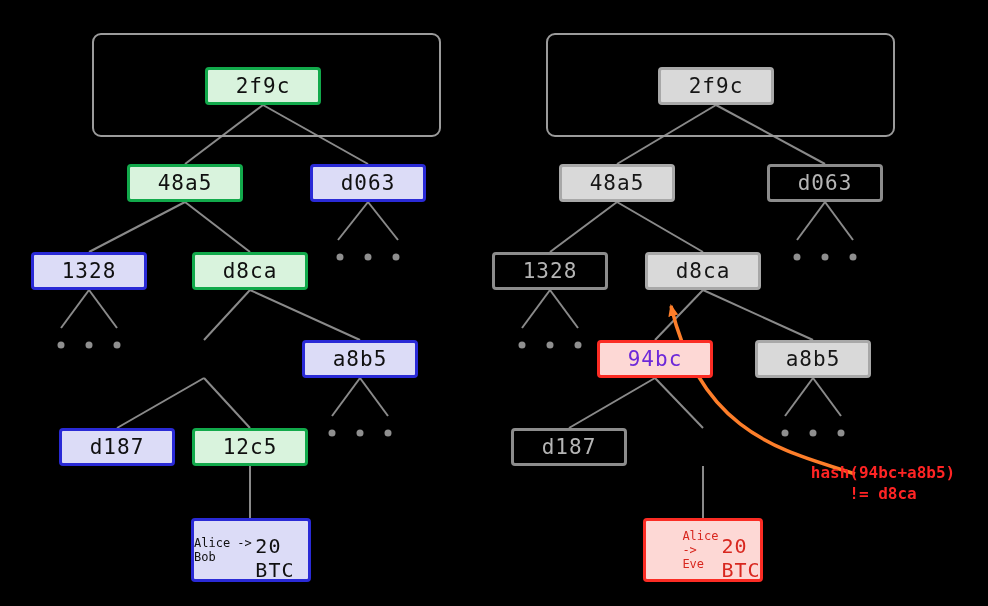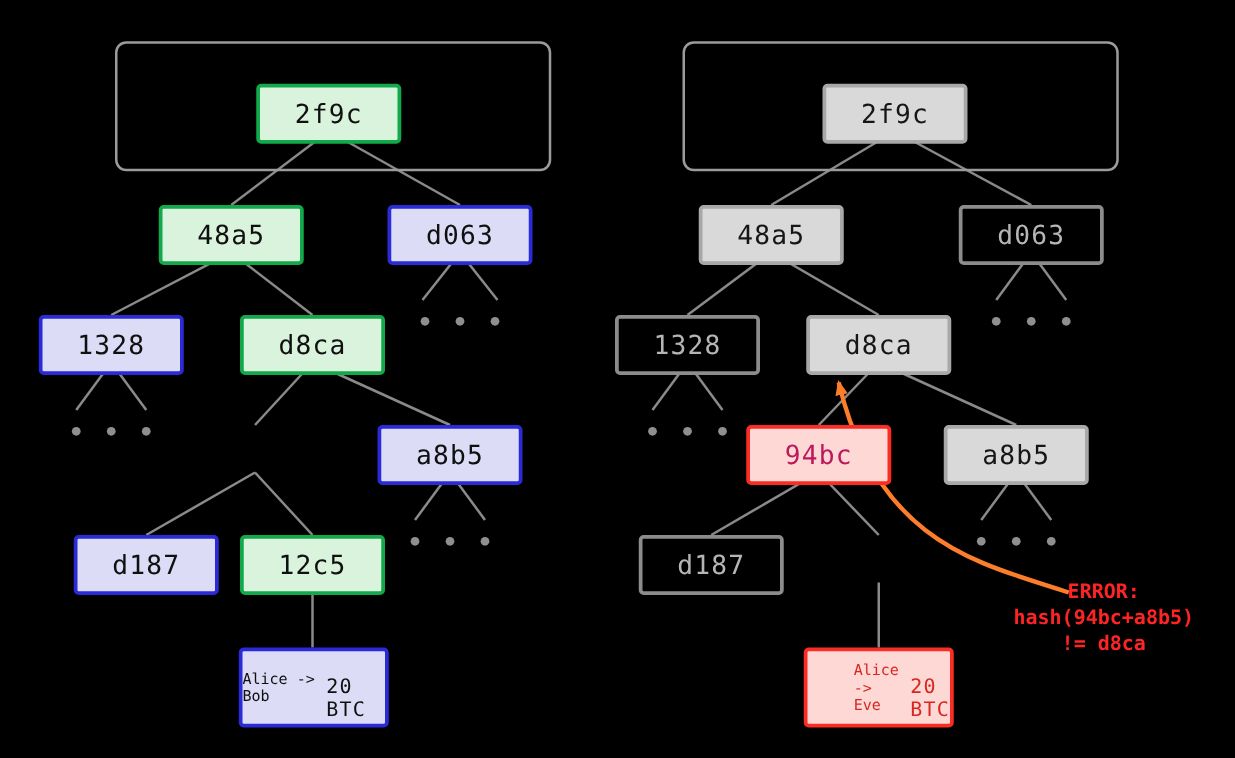--- a/index.html
+++ b/index.html
@@ -7,38 +7,38 @@
     position:relative; width:988px; height:606px; background:#000;
     font-family:"DejaVu Sans Mono", monospace; overflow:hidden;
   }
   svg.wires { position:absolute; left:0; top:0; z-index:0; }
   .frame {
     position:absolute; width:345px; height:100px;
     border:2px solid #9b9b9b; border-radius:9px; z-index:1;
     background:transparent;
   }
   .node {
-    position:absolute; width:116px; height:48px; box-sizing:border-box;
+    position:absolute; width:116px; height:38px; box-sizing:border-box;
     border:3px solid; border-radius:4px; z-index:2;
     display:flex; align-items:center; justify-content:center;
     font-size:21px; letter-spacing:1px;
   }
   .green     { border-color:#12a94b; background:#d9f3dd; color:#101010; }
   .blue      { border-color:#2a2ad6; background:#dcdcf7; color:#101010; }
   .graylight { border-color:#a8a8a8; background:#d9d9d9; color:#161616; }
   .graydark  { border-color:#8c8c8c; background:#000000; color:#b5b5b5; }
-  .red       { border-color:#fb2c24; background:#fdd8d5; color:#be185d; }
+  .red       { border-color:#fb2c24; background:#fdd8d5; color:#6d28d9; }
   .txbox {
     position:absolute; width:120px; height:64px; box-sizing:border-box;
     border:3px solid; border-radius:4px; z-index:2;
     display:flex; flex-direction:row; align-items:center; justify-content:center;
     gap:3px;
   }
   .txbox .tx-parties { font-size:12px; letter-spacing:0px; }
-  .txbox .tx-amount  { font-size:16px; letter-spacing:1px;margin-top:16px; }
+  .txbox .tx-amount  { font-size:20px; letter-spacing:1px;margin-top:16px; }
   .tx-blue { border-color:#2a2ad6; background:#dcdcf7; color:#101010; }
   .tx-red  { border-color:#fb2c24; background:#fdd8d5; color:#d8271f;padding-left:37px; }
   .error-text {
     position:absolute; left:783px; top:462px; width:200px; z-index:2;
     color:#ff2424; font-weight:bold; font-size:16px; line-height:21px;
     text-align:center;
   }
 </style>
 </head>
 <body>
@@ -138,18 +138,17 @@
   <div class="node red" style="left:597px; top:340px">94bc</div>
   <div class="node graylight" style="left:755px; top:340px">a8b5</div>
   <div class="node graydark" style="left:511px; top:428px">d187</div>
 
   <div class="txbox tx-red" style="left:643px; top:518px">
     <div class="tx-parties">Alice -&gt; Eve</div>
     <div class="tx-amount">20 BTC</div>
   </div>
 
   <div class="error-text">
-    <div>ERROR:</div>
     <div>hash(94bc+a8b5)</div>
     <div>!= d8ca</div>
   </div>
 
 </div>
 
 </body></html>

